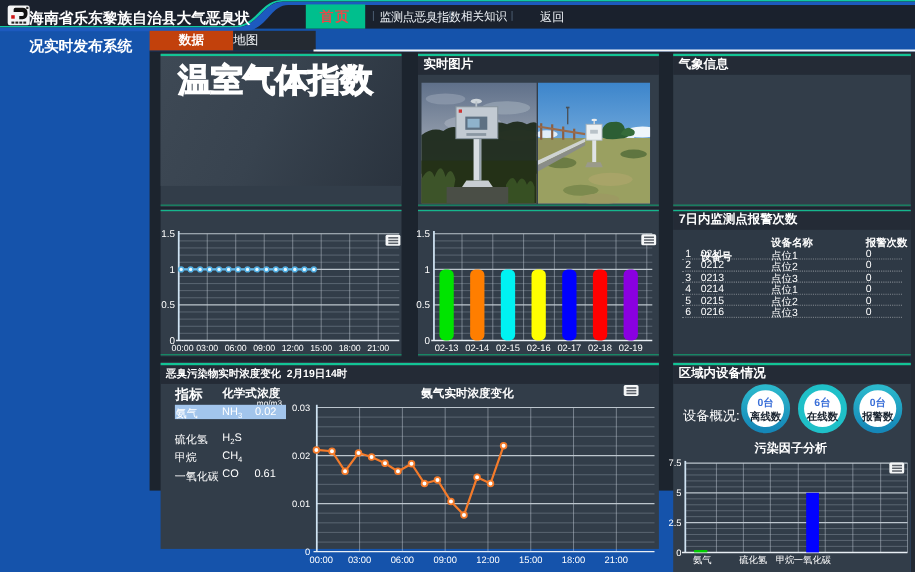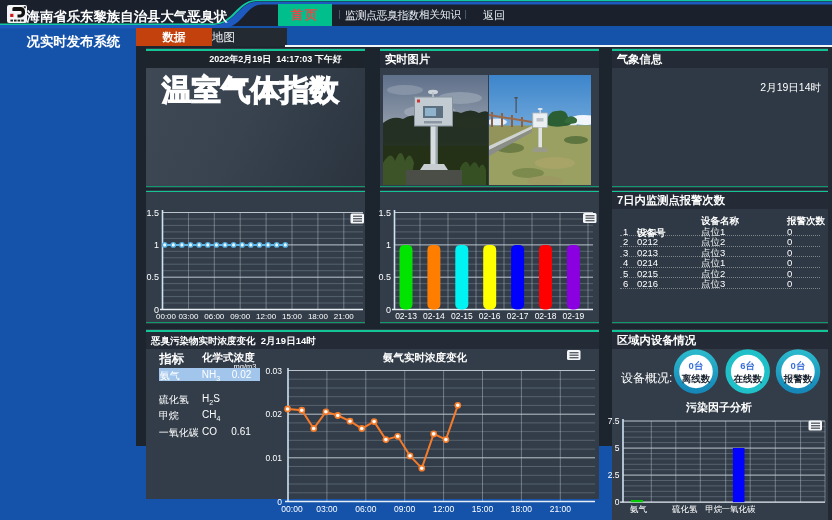--- a/index.html
+++ b/index.html
@@ -32,35 +32,34 @@
     <rect x="10.6" y="14.6" width="2.6" height="1.9" fill="#222"></rect>
     <rect x="14.2" y="14.6" width="2.6" height="1.9" fill="#222"></rect>
   <rect x="16.8" y="1.2" width="2" height="2" fill="#333"></rect>
 </svg>
 
 <div class="abs" style="left:26.5px;top:3.5px;width:212px;font-size:13.4px;font-weight:bold;color:#fff;line-height:25px;letter-spacing:0">海南省乐东黎族自治县大气恶臭状况实时发布系统</div>
 
 <div class="abs" style="left:278px;top:3.5px;width:53.5px;height:22.5px;background:#00bf8d;color:#e84848;font-size:12.5px;font-weight:bold;text-align:center;line-height:22px;letter-spacing:1.5px">首页</div>
 <div class="abs" style="left:345px;top:8px;width:56px;font-size:11px;color:#eef2f6;text-align:center;letter-spacing:-0.5px;white-space:nowrap">监测点恶臭指数</div>
 <div class="abs" style="left:419px;top:8px;width:30px;font-size:10.5px;color:#eef2f6;text-align:center;white-space:nowrap">相关知识</div>
-<div class="abs" style="left:483px;top:8px;width:30px;font-size:11px;color:#eef2f6;text-align:left;white-space:nowrap">返回</div>
+<div class="abs" style="left:483px;top:8px;width:30px;font-size:11px;color:#eef2f6;text-align:right;white-space:nowrap">返回</div>
 <div class="abs" style="left:339px;top:10px;width:1px;height:9px;background:#46566a"></div>
 <div class="abs" style="left:409px;top:10px;width:1px;height:9px;background:#46566a"></div>
 <div class="abs" style="left:465px;top:10px;width:1px;height:9px;background:#46566a"></div>
 
 <div class="abs" style="left:136px;top:27.5px;width:76px;height:18px;background:#c2410c;color:#fff;font-size:11.5px;font-weight:bold;text-align:center;line-height:18px">数据</div>
 <div class="abs" style="left:212px;top:27.5px;width:75px;height:18px;background:#242a32;color:#f2f5f8;font-size:11.5px;text-align:left;line-height:18px">地图</div>
 <div class="abs" style="left:136px;top:45.5px;width:152px;height:1.5px;background:#20262e"></div>
 <div class="abs" style="left:285px;top:45.3px;width:547px;height:2.1px;background:#f2f6f9"></div>
 
 <div class="abs" style="left:136px;top:46.8px;width:692px;height:399px;background:#1c242e"></div>
 <div class="abs" style="left:828px;top:46.8px;width:4px;height:473px;background:#232a34"></div>
 
 <div class="panel" style="left:146px;top:48.2px;width:219px;height:140.3px">
-  <div class="phead" style="background:#1d242c;font-size:9px;text-align:center;padding-left:40px">2022年2月19日&nbsp; 14:17:03 下午好</div>
   <div style="height:118px;background:linear-gradient(115deg,#3e4955 0%,#38434f 45%,#2a333e 100%)">
     <div style="padding:3px 0 0 16px;font-size:29.5px;font-weight:bold;color:#fff;-webkit-text-stroke:1.2px #fff;white-space:nowrap">温室气体指数</div>
   </div>
 </div>
 
 <div class="panel" style="left:380px;top:48.2px;width:219px;height:140.3px">
   <div class="phead">实时图片</div>
   <div style="position:relative;height:118px">
     <svg class="abs" style="left:0;top:0" width="219" height="118" viewBox="0 0 219 118">
       <defs>
@@ -133,23 +132,20 @@
         <path d="M154,79.5 h12 l2,4.5 h-16 Z" fill="#9a9a8a"></path>
         <rect x="159.5" y="41.5" width="1.4" height="3.5" fill="#cfd6da"></rect>
           <ellipse cx="160.2" cy="41" rx="2.6" ry="1.1" fill="#e8ecee"></ellipse>
       </g>
     </svg>
   </div>
 </div>
 
 <div class="panel" style="left:612px;top:48.2px;width:216px;height:140.3px">
   <div class="phead">气象信息</div>
-  <div style="position:relative;height:118px;background:#2e3945">
-    <div class="abs" style="right:7px;top:13px;font-size:10.5px;color:#fff">2月19日14时</div>
-  </div>
 </div>
 
 <div class="panel" style="left:146px;top:189.8px;width:219px;height:134.5px">
   <svg width="219" height="130" viewBox="0 0 219 130">
     <g stroke="#9aa5b1" stroke-width="0.7" opacity="0.5">
       <line x1="16.5" y1="27" x2="217" y2="27"></line>
         <line x1="16.5" y1="33.4" x2="217" y2="33.4"></line>
         <line x1="16.5" y1="39.9" x2="217" y2="39.9"></line>
         <line x1="16.5" y1="46.4" x2="217" y2="46.4"></line>
       <line x1="16.5" y1="59.3" x2="217" y2="59.3"></line>

